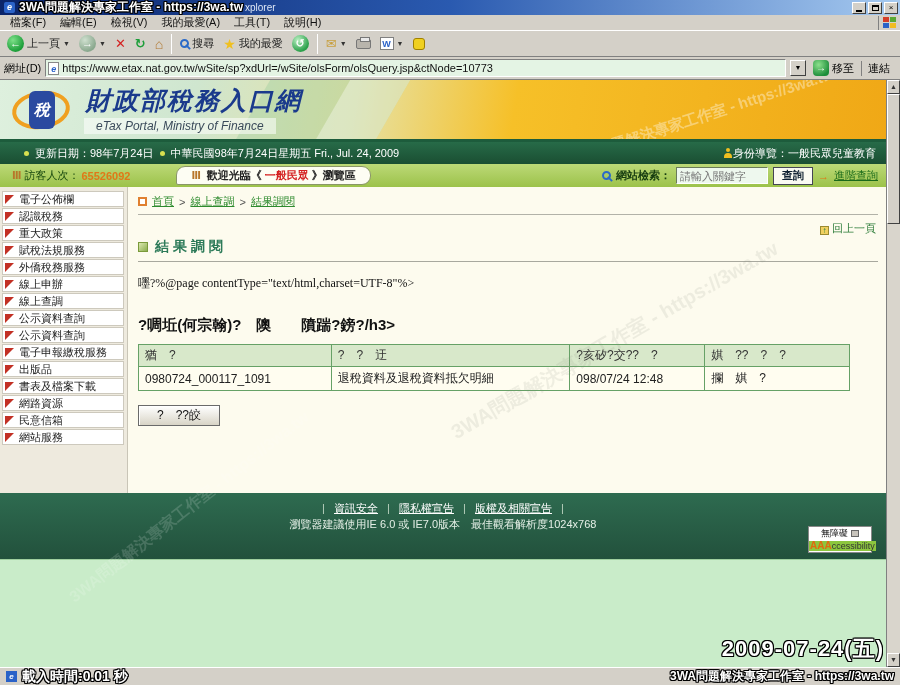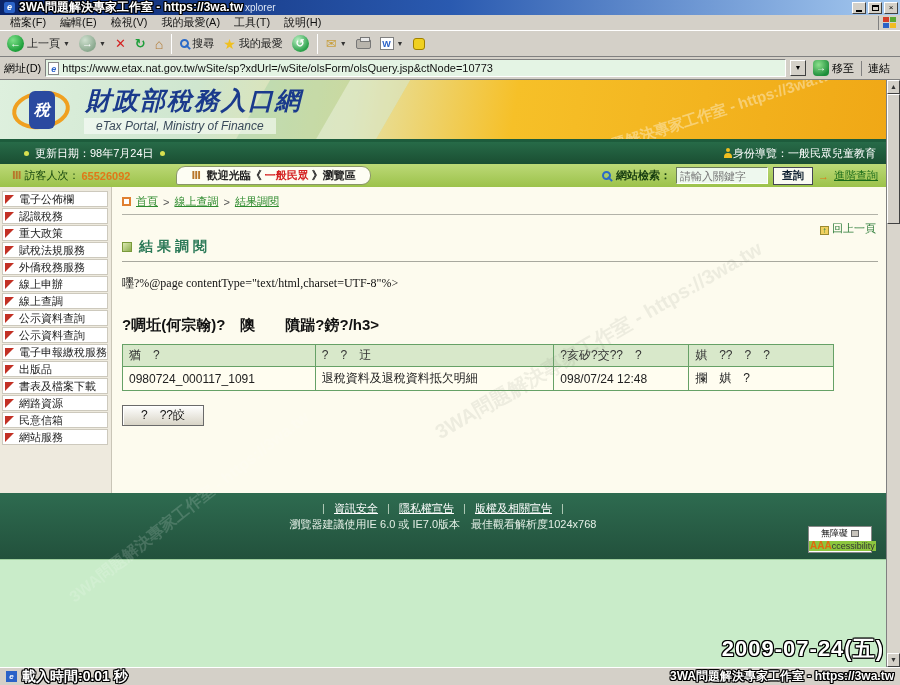--- a/index.html
+++ b/index.html
@@ -86,21 +86,21 @@
   .welcome-hl { color:#d42020; }
   .search-group { margin-left:auto; display:flex; align-items:center; gap:5px; }
   .search-label { color:#173d10;font-weight:bold; }
   .search-input { width:92px; height:17px; background:#eef8ee; border:1px solid; border-color:#6a7a5a #fff #fff #6a7a5a; font-size:11px; color:#555; padding:0 3px; font-family:inherit; }
   .search-btn { height:18px; background:#fafaf2; border:1px solid #445; font-size:11px; font-weight:bold; color:#123; padding:0 8px; }
   .adv-arrow { color:#e07818; font-weight:bold; }
   .adv-link { color:#1a6a1a; text-decoration:underline; }
 
   
   .page-body { flex:0 0 auto; height:306px; display:flex; background:#fdfbee; }
-  .sidebar { width:112px; flex:0 0 auto; background:#eeeade; border-right:1px solid #c9c5b7; padding:4px 3px 0 2px; }
+  .sidebar { width:128px; flex:0 0 auto; background:#eeeade; border-right:1px solid #c9c5b7; padding:4px 3px 0 2px; }
   .side-item { height:16px; background:#fff; border:1px solid #cdc9bd; margin-bottom:1px; display:flex; align-items:center; gap:5px; padding-left:2px; font-size:11px; color:#222; white-space:nowrap; }
   .red-tri { width:0; height:0; border-top:9px solid #c23024; border-right:9px solid transparent; flex:0 0 auto; }
 
   .content { flex:1; padding:7px 8px 0 10px; position:relative; font-size:11px; color:#222; }
   .crumb-row { display:flex; align-items:center; gap:5px; }
   .crumb-ico { width:9px; height:9px; background:#fff; border:2px solid #e08030; flex:0 0 auto; }
   .crumb { color:#2e8b2e; text-decoration:underline; }
   .crumb-sep::before { content:">"; color:#555; }
   .content-hr { border-bottom:1px solid #b2b2a8; margin-top:5px; }
   .back-row { text-align:right; margin:6px 2px 2px 0; }
@@ -259,20 +259,21 @@
         </span>
         <span class="site-title">財政部稅務入口網</span>
         <span class="site-sub">eTax Portal, Ministry of Finance</span>
         <span class="wm-diag wm-banner">3WA問題解決專家工作室 - https://3wa.tw</span>
       </div>
 
       <div class="datebar">
         <span class="dot"></span>
         <span>更新日期：98年7月24日</span>
         <span class="dot"></span>
+        <span>中華民國98年7月24日星期五 Fri., Jul. 24, 2009</span>
         <span class="id-group">
           <span class="person"></span>
           <span>身份導覽：</span>
           <span>一般民眾</span>
           <span>兒童教育</span>
         </span>
       </div>
 
       <div class="greenbar">
         <span class="bars">Ⅲ</span>

